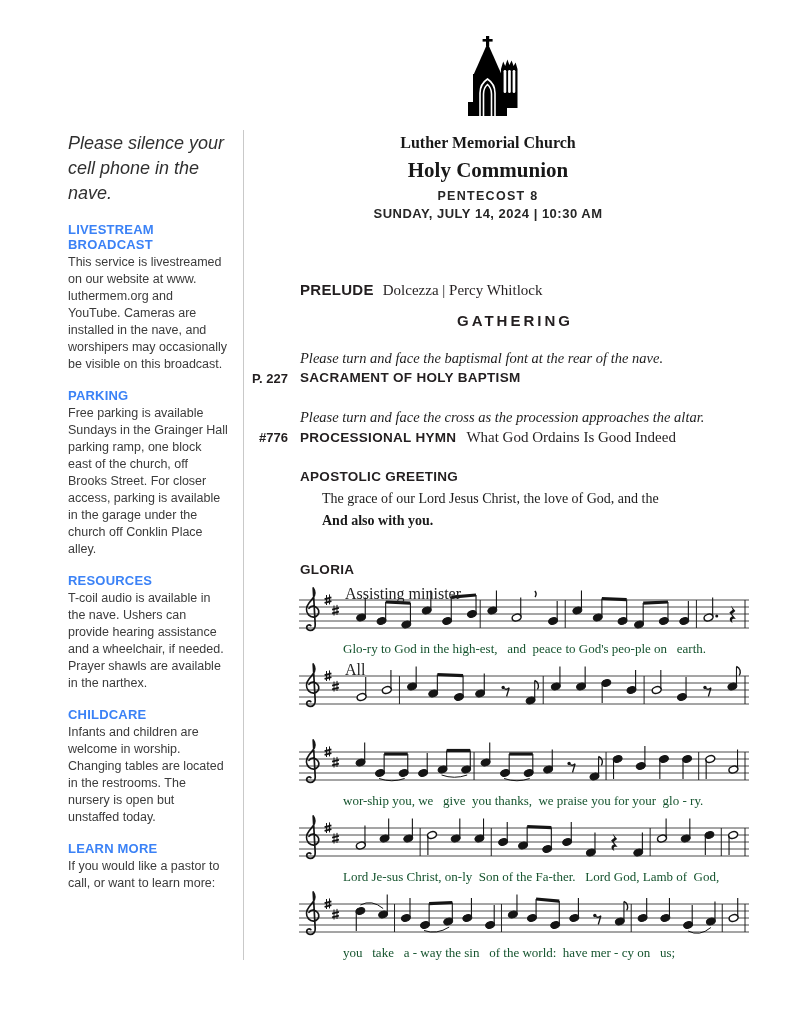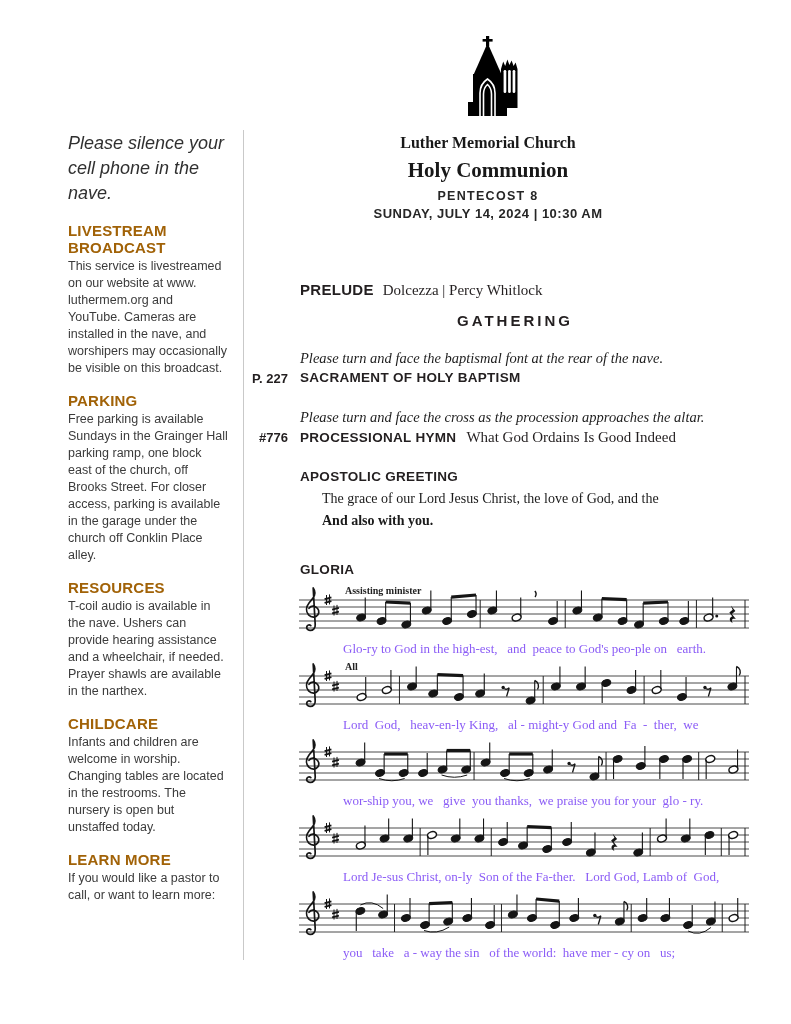--- a/index.html
+++ b/index.html
@@ -3,21 +3,21 @@
 <meta charset="utf-8">
 <style>
   html,body{margin:0;padding:0;background:#fff;}
   .page{position:relative;width:791px;height:1024px;background:#fff;overflow:hidden;
         font-family:"Liberation Sans",sans-serif;color:#231f20;}
   
   .sidebar{position:absolute;left:68px;top:131px;width:160px;}
   .sb-title{font-family:"Liberation Serif",serif;font-size:26px;font-weight:700;color:#121212;margin:0 0 13px 0;}
   .sb-intro{font-size:18px;font-style:italic;line-height:1.38;color:#303030;margin:0 0 17px 0;}
   .sb-sec{margin:0 0 15px 0;}
-  .sb-head{font-size:15px;font-weight:700;color:#a16207;letter-spacing:.2px;margin:0 0 2px 0;}
+  .sb-head{font-size:13px;font-weight:700;color:#3b82f6;letter-spacing:.2px;margin:0 0 2px 0;}
   .sb-body{font-size:12.5px;line-height:1.36;color:#3b3b3b;margin:0;}
   .sb-list{margin:2px 0 0 16px;padding:0;}
   .sb-list li{font-size:12.5px;line-height:1.36;color:#3b3b3b;margin:0 0 2px 0;}
   .divider{position:absolute;left:243px;top:130px;width:1px;height:830px;background:#c9c9c9;}
   
   .masthead{position:absolute;left:248px;top:36px;width:480px;text-align:center;}
   .church-icon{display:inline-block;width:62px;height:80px;}
   .church-name{font-family:"Liberation Serif",serif;font-size:16px;font-weight:700;color:#181818;margin-top:14px;}
   .service-title{font-family:"Liberation Serif",serif;font-size:21px;font-weight:700;color:#181818;margin-top:6px;}
   .season{font-size:12.5px;font-weight:700;letter-spacing:1.3px;color:#262626;margin-top:6px;text-align:center;}
@@ -36,23 +36,23 @@
   .itemtitle{font-size:13.5px;font-weight:700;letter-spacing:.3px;}
   .t1{left:300px;top:370px;} .t2{left:300px;top:429px;}
   .t2 .sub{font-size:15px;font-weight:400;letter-spacing:0;margin-left:10px;}
   .greet-title{left:300px;top:469px;font-size:13.5px;font-weight:700;letter-spacing:.3px;}
   .greet-body{left:322px;top:488px;font-family:"Liberation Serif",serif;font-size:14px;line-height:21.5px;color:#1a1a1a;}
   .greet-body .resp{font-weight:700;}
   .gloria{left:300px;top:562px;font-size:13.5px;font-weight:700;letter-spacing:.3px;}
   
   .music{left:299px;top:584px;width:452px;}
   .system{position:relative;width:450px;height:76px;}
-  .staff-label{position:absolute;left:46px;top:1px;font-family:"Liberation Serif",serif;font-size:10px;color:#222;font-weight:bold;}
+  .staff-label{position:absolute;left:46px;top:1px;font-family:"Liberation Serif",serif;font-size:16px;color:#222;}
   .staff-svg{display:block;}
-  .lyrics{margin:1px 0 0 44px;font-family:"Liberation Serif",serif;font-size:13px;color:#8b5cf6;white-space:pre;}
+  .lyrics{margin:1px 0 0 44px;font-family:"Liberation Serif",serif;font-size:13px;color:#14532d;white-space:pre;}
 </style>
 </head>
 <body>
 
 <div class="page">
 
   <aside class="sidebar">
     <p class="sb-intro">Please silence your cell phone in the nave.</p>
     <div class="sb-sec">
       <h2 class="sb-head">LIVESTREAM BROADCAST</h2>
@@ -244,21 +244,20 @@
             <ellipse cx="382.94267515923553" cy="37" rx="4.6" ry="3.3" transform="rotate(-18 382.94267515923553 37)" fill="#151515" stroke="#151515" stroke-width="1"></ellipse>
             <line x1="387.04267515923556" y1="36" x2="387.04267515923556" y2="17" stroke="#151515" stroke-width="1.1"></line>
             <circle cx="405.96560509554126" cy="27.5" r="1.7" fill="#151515"></circle>
             <path d="M407.16560509554125,28.5 C408.66560509554125,29.7 410.66560509554125,29.5 411.96560509554126,27.7 L409.36560509554124,36.5" stroke="#151515" stroke-width="1.3" fill="none"></path>
             <ellipse cx="433.38853503184697" cy="26.5" rx="4.6" ry="3.3" transform="rotate(-18 433.38853503184697 26.5)" fill="#151515" stroke="#151515" stroke-width="1"></ellipse>
             <line x1="437.488535031847" y1="25.5" x2="437.488535031847" y2="6.5" stroke="#151515" stroke-width="1.1"></line>
             <path d="M437.488535031847,6.5 c3.6,1.6 4.8,5 2.8,9" stroke="#151515" stroke-width="1.4" fill="none"></path>
             <line x1="446" y1="16" x2="446" y2="44" stroke="#222" stroke-width="1"></line>
           </svg>
         <div class="staff-label">All</div>
-        <div class="lyrics">Lord  God,   heav-en-ly King,   al - might-y God and  Fa  -  ther,  we</div>
       </div>
       <div class="system">
         <svg class="staff-svg" width="450" height="56">
             <line x1="0" y1="16" x2="450" y2="16" stroke="#4a4a4a" stroke-width="1"></line>
             <line x1="0" y1="23" x2="450" y2="23" stroke="#4a4a4a" stroke-width="1"></line>
             <line x1="0" y1="30" x2="450" y2="30" stroke="#4a4a4a" stroke-width="1"></line>
             <line x1="0" y1="37" x2="450" y2="37" stroke="#4a4a4a" stroke-width="1"></line>
             <line x1="0" y1="44" x2="450" y2="44" stroke="#4a4a4a" stroke-width="1"></line>
             <path d="M14.2,4 C16.6,7.4 16.4,11.2 13.6,14.6 L10.2,18.8 C7,22.8 6.6,27.6 9.6,30.9 C12.3,33.8 16.9,33.8 18.9,30.8 C20.7,28.1 19.7,24.4 16.8,22.9 C14.4,21.7 11.6,22.3 10,24.3 M14.2,4 L16.2,40.6 C16.5,44 14.2,46.6 11,46.4 C8.6,46.2 7.3,44.5 7.8,42.7 C8.3,40.9 10.5,40.3 11.8,41.6" stroke="#151515" stroke-width="1.7" fill="none" stroke-linecap="round"></path>
             <line x1="27.5" y1="11" x2="27.5" y2="21" stroke="#151515" stroke-width="1"></line>

